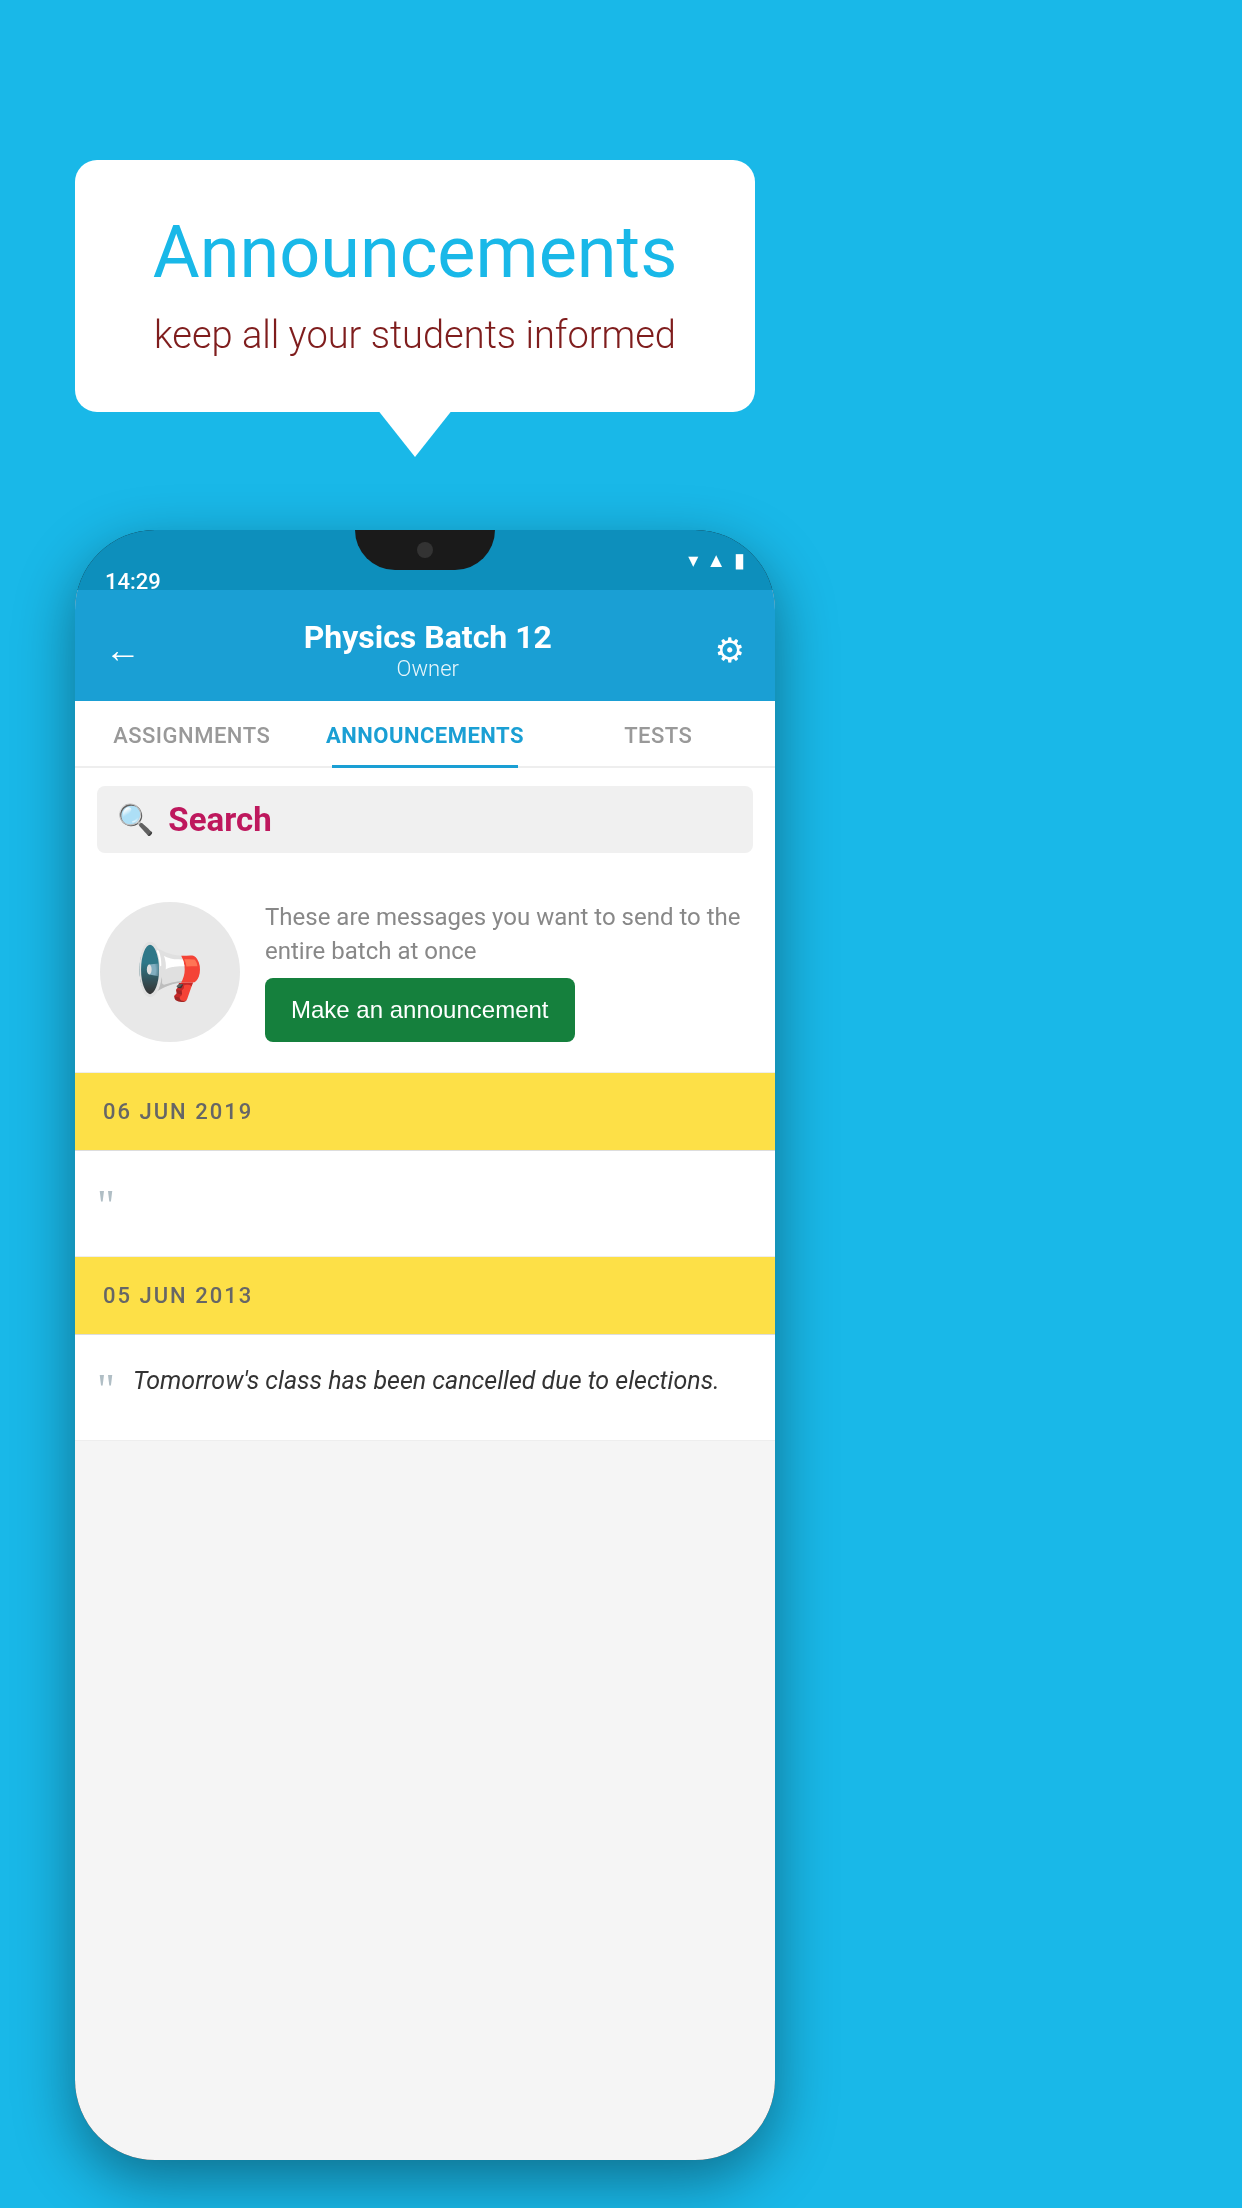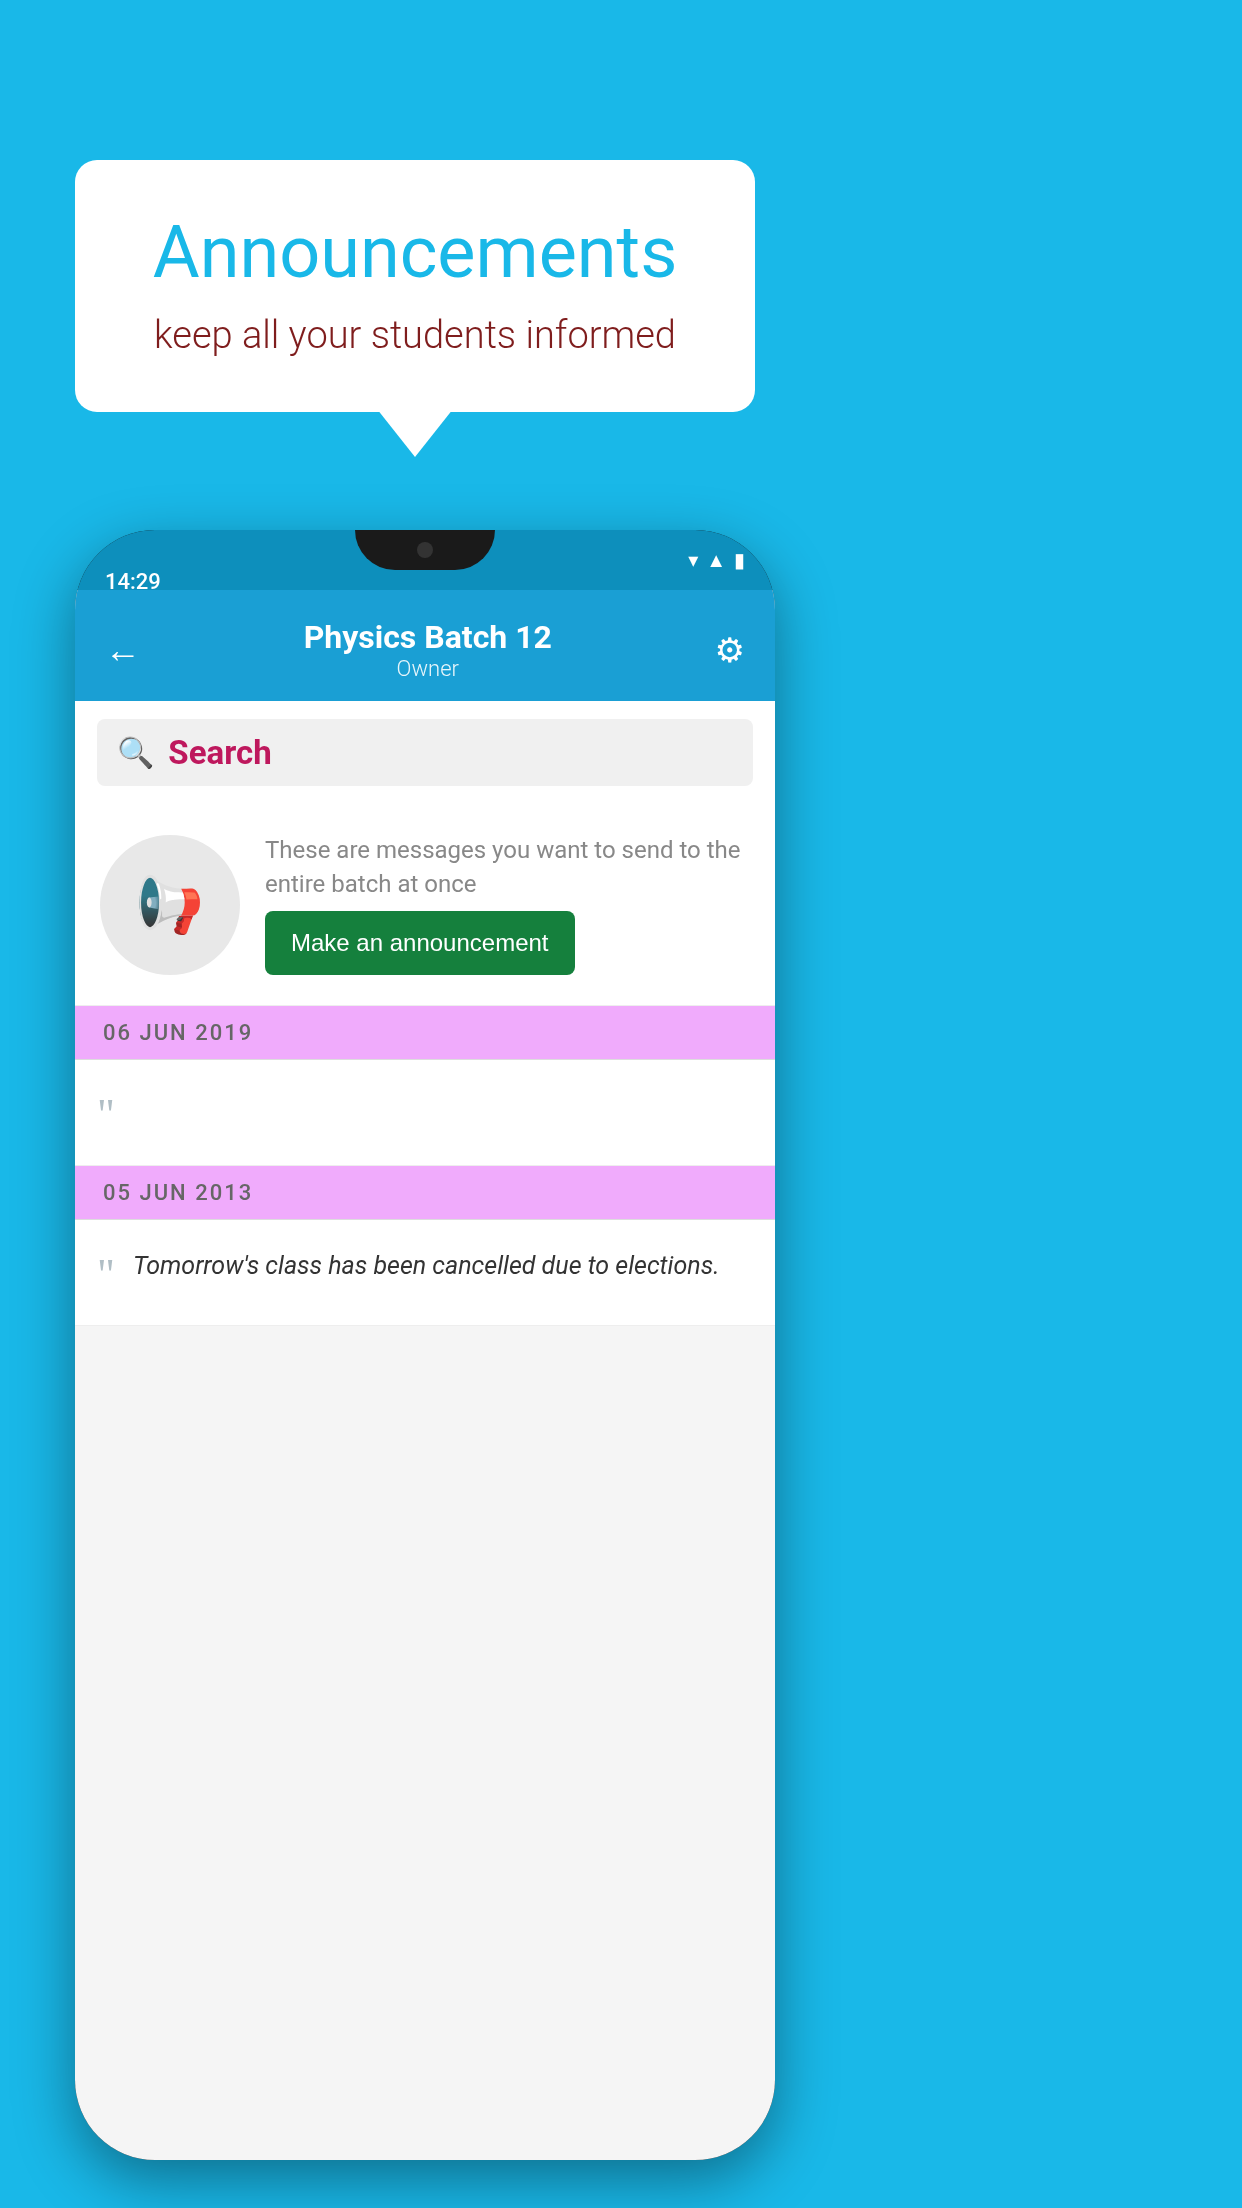--- a/index.html
+++ b/index.html
@@ -248,22 +248,22 @@
       border: none;
       border-radius: 8px;
       padding: 18px 26px;
       font-size: 24px;
       font-weight: 500;
       cursor: pointer;
     }
 
     
     .date-separator {
-      background: #f0abfc;
-      padding: 14px 28px;
+      background: #fde047;
+      padding: 26px 28px;
       font-size: 22px;
       color: #666;
       letter-spacing: 2px;
       font-weight: 500;
       border-bottom: 1px solid #ddd;
     }
 
     
     .announcement-item {
       background: white;
@@ -362,20 +362,31 @@
 
     <div class="app-bar">
       <span class="app-bar-back">←</span>
       <div class="app-bar-center">
         <div class="app-bar-title">Physics Batch 12</div>
         <div class="app-bar-subtitle">Owner</div>
       </div>
       <span class="app-bar-gear">⚙</span>
     </div>
 
+    <div class="tabs-bar">
+      <div class="tab-item">
+        <span>ASSIGNMENTS</span>
+      </div>
+      <div class="tab-item active">
+        <span>ANNOUNCEMENTS</span>
+      </div>
+      <div class="tab-item">
+        <span>TESTS</span>
+      </div>
+    </div>
 
     <div class="search-bar-wrap">
       <div class="search-bar">
         <span class="search-icon-text">🔍</span>
         <span class="search-input-text">Search</span>
       </div>
     </div>
 
     <div class="announcement-prompt">
       <div class="megaphone-circle">

